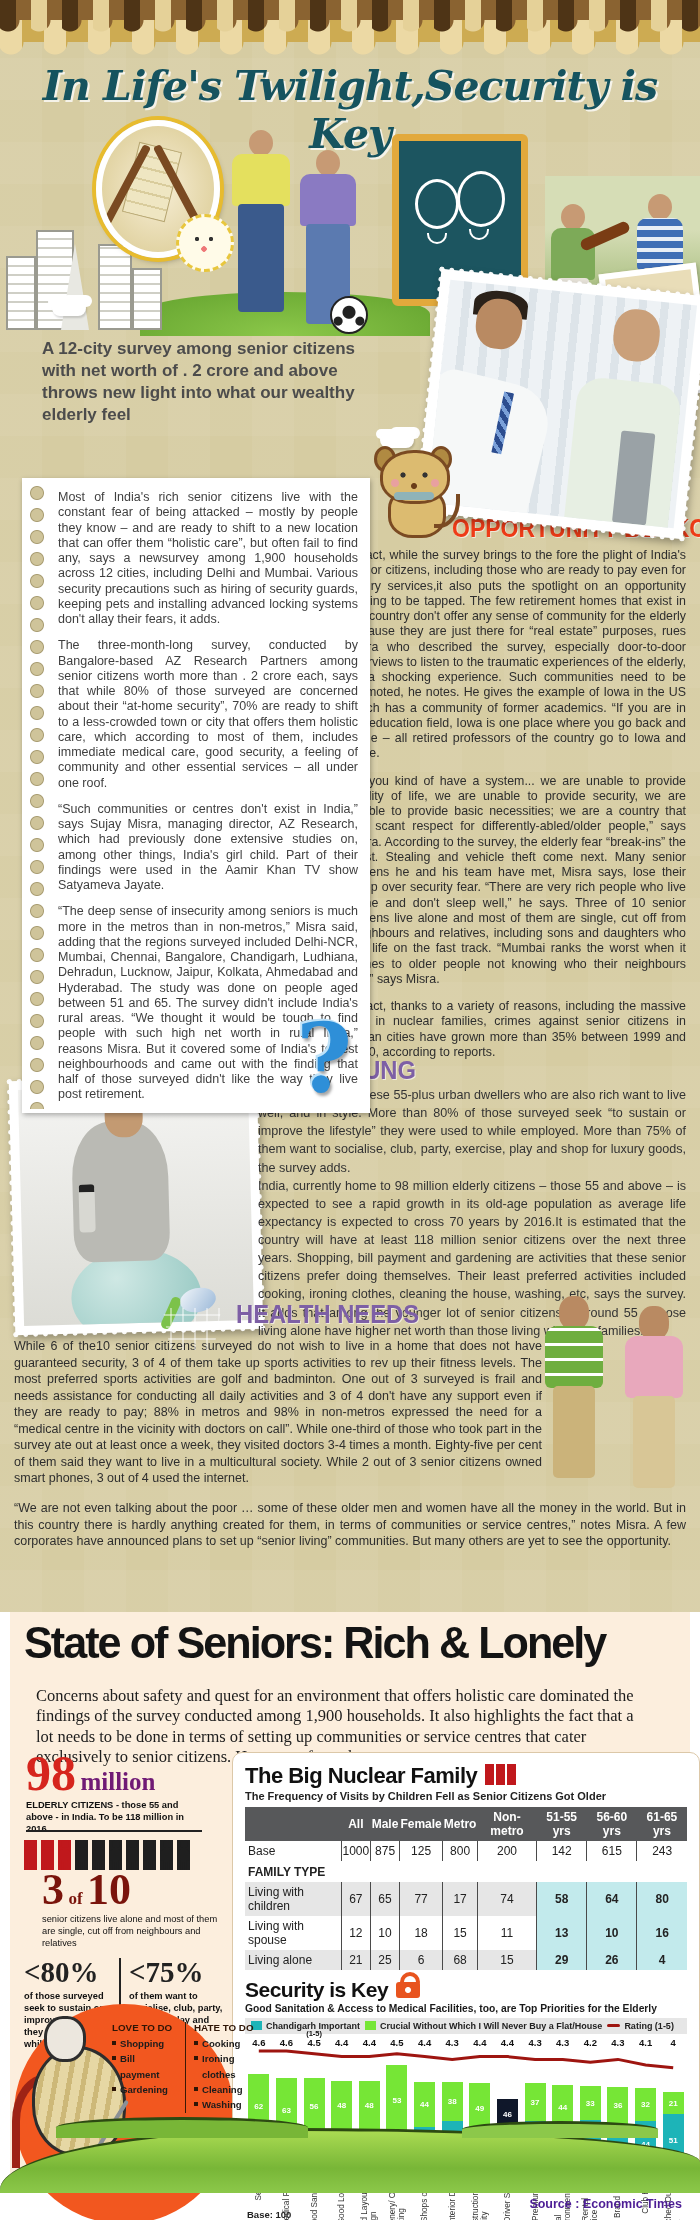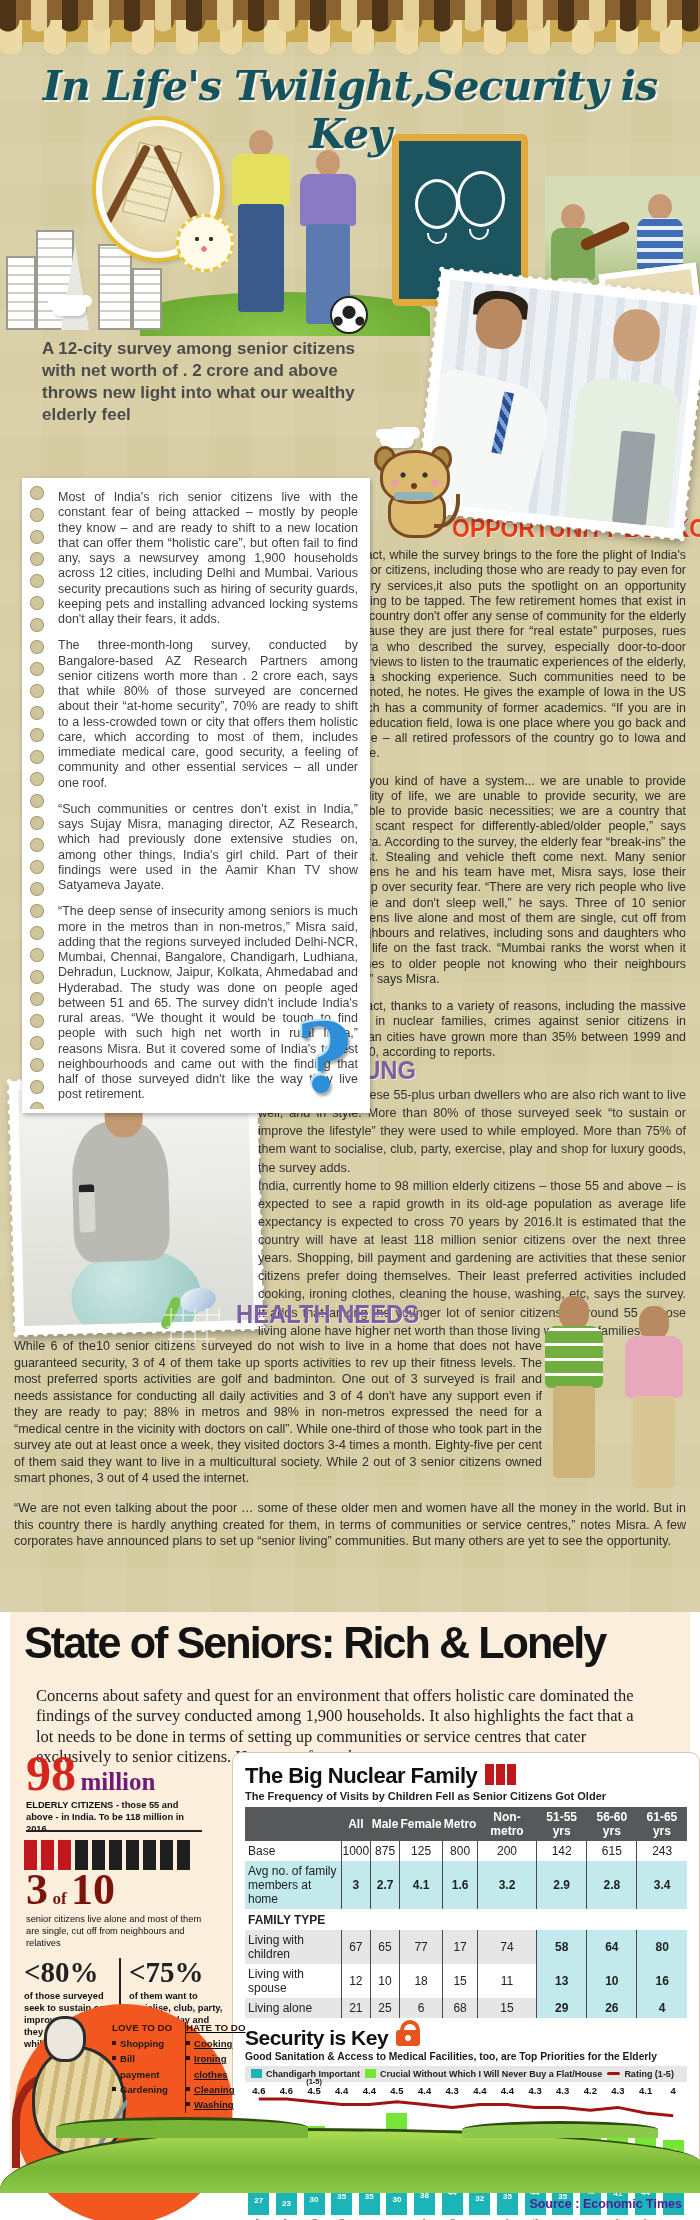--- a/index.html
+++ b/index.html
@@ -122,31 +122,31 @@
   .n98u{font-family:"Liberation Serif",serif;font-size:25px;font-weight:bold;color:#701a75;}
   .small-desc{font-size:9.3px;font-weight:bold;color:#111;line-height:1.3;margin-top:3px;}
   .divider{position:absolute;left:16px;top:218px;width:176px;height:2px;background:#222;}
   .persons{position:absolute;left:14px;top:228px;width:190px;}
   .person{display:inline-block;width:13px;height:30px;margin-right:4px;position:relative;}
   .person::before{content:"";position:absolute;top:0;left:2.5px;width:8px;height:8px;border-radius:50%;background:inherit;background-color:inherit;}
   .person::after{content:"";position:absolute;top:9px;left:0;width:13px;height:21px;background-color:inherit;
     border-radius:5px 5px 2px 2px;clip-path:polygon(0 0,100% 0,100% 55%,76% 55%,76% 100%,58% 100%,58% 62%,42% 62%,42% 100%,24% 100%,24% 55%,0 55%);}
   .p-red{background-color:#c0181c;}
   .p-black{background-color:#1f1f1f;}
-  .stat3of10{position:absolute;left:16px;top:258px;width:195px;}
+  .stat3of10{position:absolute;left:32px;top:258px;width:195px;}
   .n3of10{font-family:"Liberation Serif",serif;font-weight:bold;color:#7a140c;font-size:44px;line-height:.9;}
   .nof{font-size:17px;}
   .stat8075{position:absolute;left:14px;top:346px;width:200px;display:flex;}
   .pctcell{width:97px;}
   .pctcell+.pctcell{border-left:2px solid #222;padding-left:8px;}
   .pct{font-family:"Liberation Serif",serif;font-size:29px;font-weight:bold;color:#222;line-height:1;}
   .orange-circle{position:absolute;left:4px;top:392px;width:220px;height:220px;border-radius:50%;background:#f2571f;}
   .lovehate{position:absolute;left:102px;top:410px;display:flex;gap:9px;z-index:2;}
   .lh-col{width:64px;}
-  .lh-col+.lh-col{border-left:1.5px solid #3a1a06;width:72px;text-decoration:underline;}
+  .lh-col+.lh-col{border-left:1.5px solid #3a1a06;padding-left:8px;width:72px;}
   .lh-title{font-size:9.8px;font-weight:900;color:#2e1506;margin-bottom:3px;}
   .lh-col ul{list-style:none;margin:0;padding:0;}
   .lh-col li{font-size:9.6px;font-weight:bold;color:#1c1c1c;line-height:1.6;position:relative;padding-left:8px;}
   .lh-col li::before{content:"";position:absolute;left:0;top:5px;width:4px;height:4px;background:#2e1506;}
   .bench-man{position:absolute;left:0;top:418px;width:140px;height:160px;z-index:1;}
   .bm-blanket{position:absolute;left:22px;top:16px;width:88px;height:104px;border:3px solid #2d2d2d;border-radius:48% 52% 42% 46%;
     background:repeating-linear-gradient(100deg,#e6d7a4 0 9px,#cdb878 9px 14px);}
   .bm-head{position:absolute;left:34px;top:-14px;width:36px;height:40px;border-radius:45%;background:#ece7de;border:3px solid #2d2d2d;}
   .bm-arm{position:absolute;left:2px;top:44px;width:54px;height:86px;border:8px solid #9e2315;border-bottom:none;border-radius:50% 50% 0 0;}
   .bm-cane{position:absolute;left:92px;top:64px;width:4px;height:88px;background:#8a9096;transform:rotate(32deg);border-radius:2px;}
@@ -421,31 +421,20 @@
               <td>Base</td>
               <td>1000</td>
               <td>875</td>
               <td>125</td>
               <td>800</td>
               <td>200</td>
               <td>142</td>
               <td>615</td>
               <td>243</td>
             </tr>
-            <tr class="r-cyan">
-              <td>Avg no. of family members at home</td>
-              <td>3</td>
-              <td>2.7</td>
-              <td>4.1</td>
-              <td>1.6</td>
-              <td>3.2</td>
-              <td>2.9</td>
-              <td>2.8</td>
-              <td>3.4</td>
-            </tr>
             <tr class="r-sect">
               <td colspan="9">FAMILY TYPE</td>
             </tr>
             <tr class="r-gray">
               <td>Living with children</td>
               <td>67</td>
               <td>65</td>
               <td>77</td>
               <td>17</td>
               <td>74</td>

